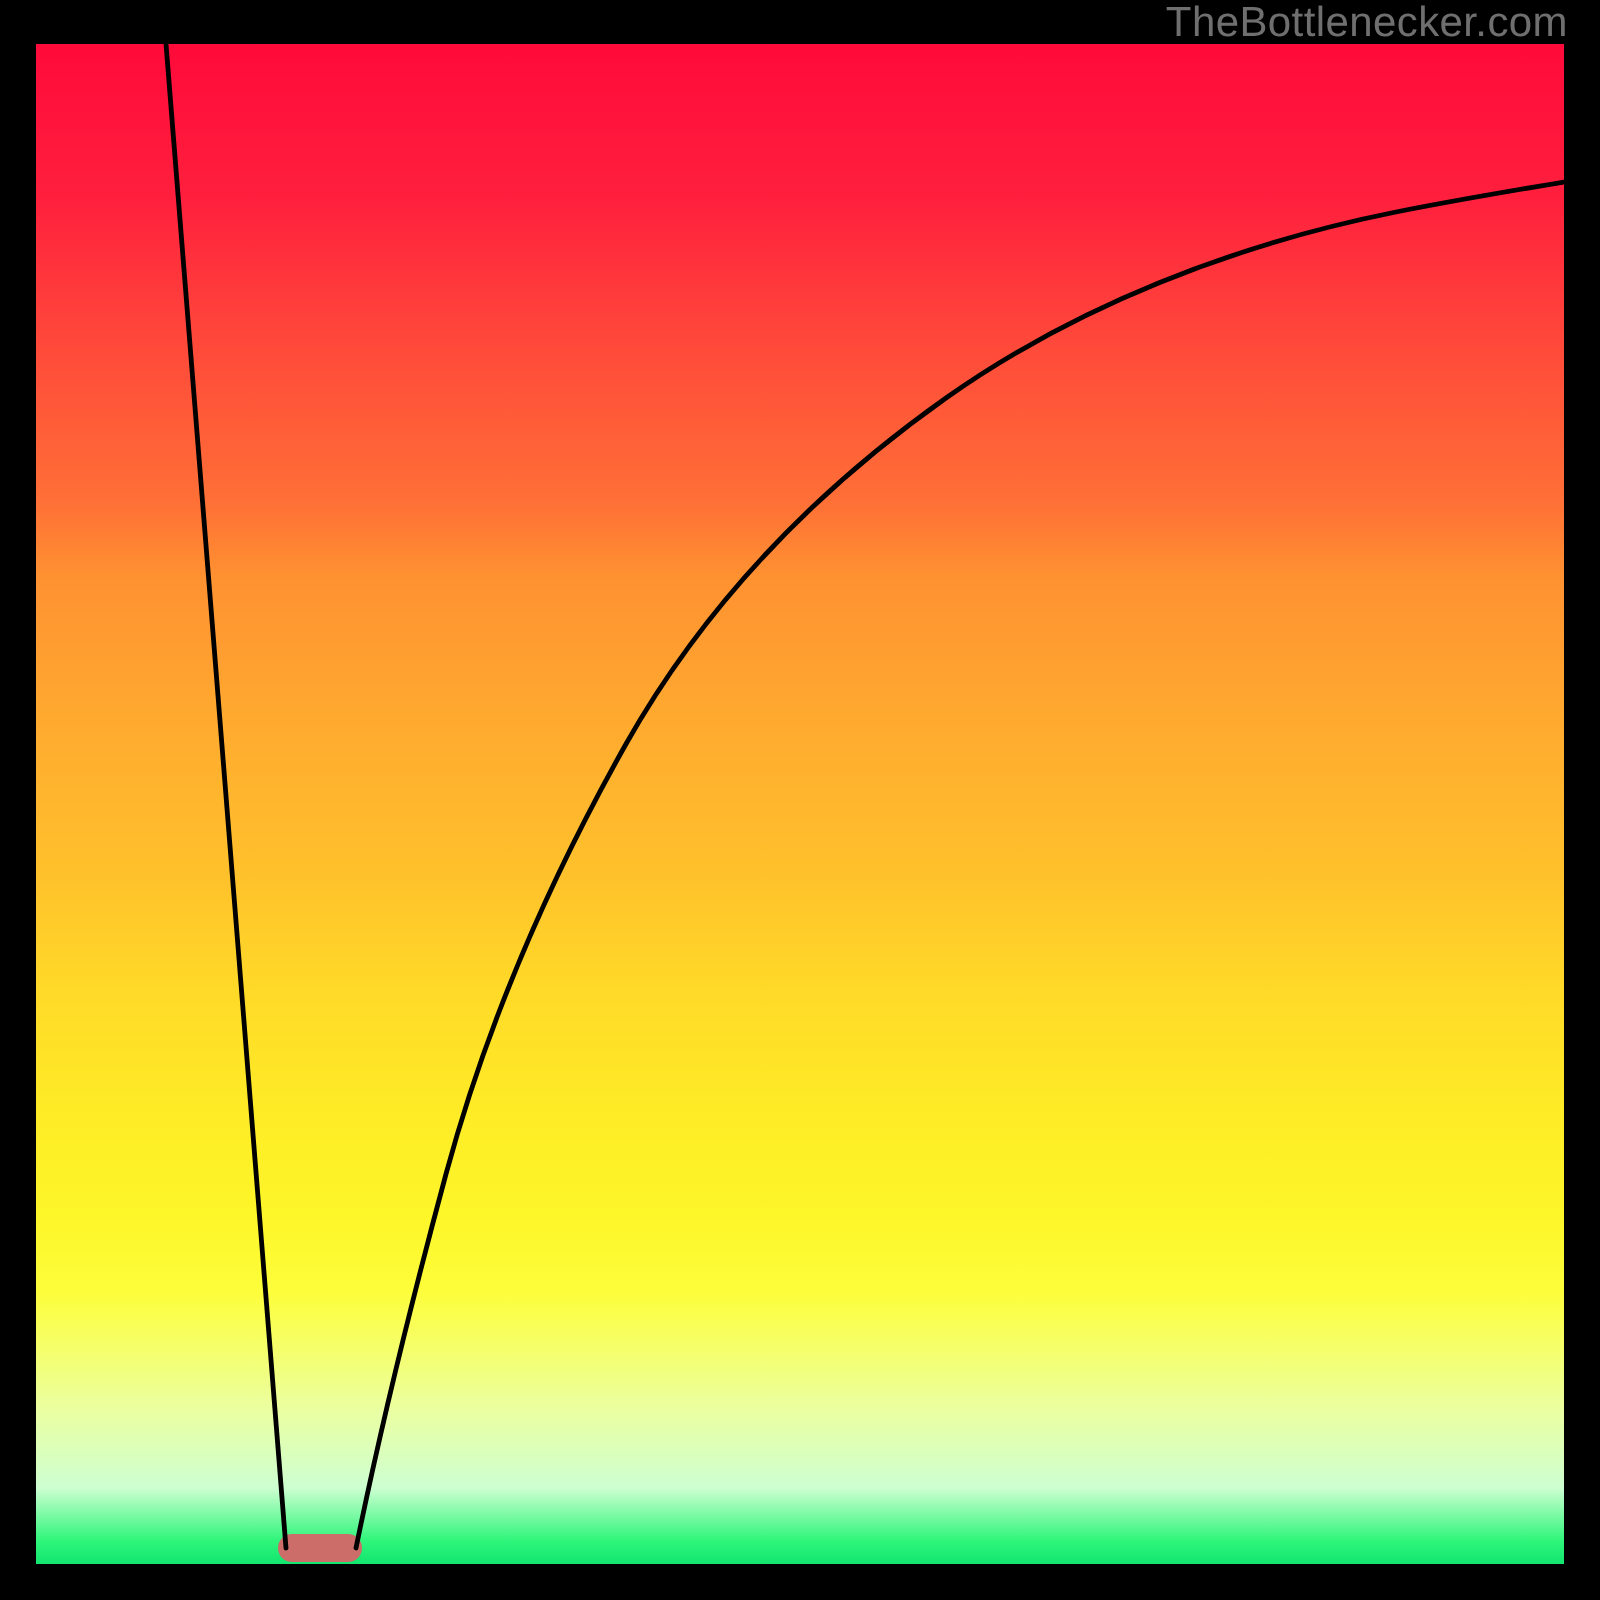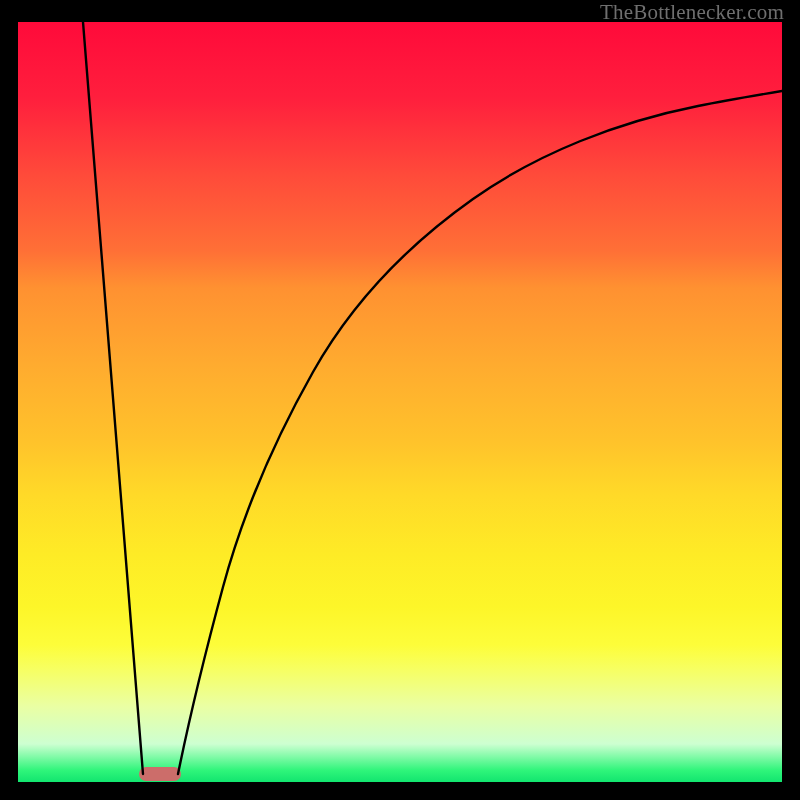--- a/index.html
+++ b/index.html
@@ -44,21 +44,21 @@
   svg.curve {
     position: absolute;
     left: 0; top: 0;
     width: 764px; height: 760px;
     pointer-events: none;
   }
   .watermark {
     position: absolute;
     top: 0;
     right: 16px;
-    font-family: Liberation Serif, serif;
+    font-family: Liberation Sans, sans-serif;
     font-size: 21px;
     color: #6f6f6f;
     letter-spacing: 0.2px;
   }
 </style>
 </head>
 <body>
 
 <div class="frame">
   <div class="plot"></div>

